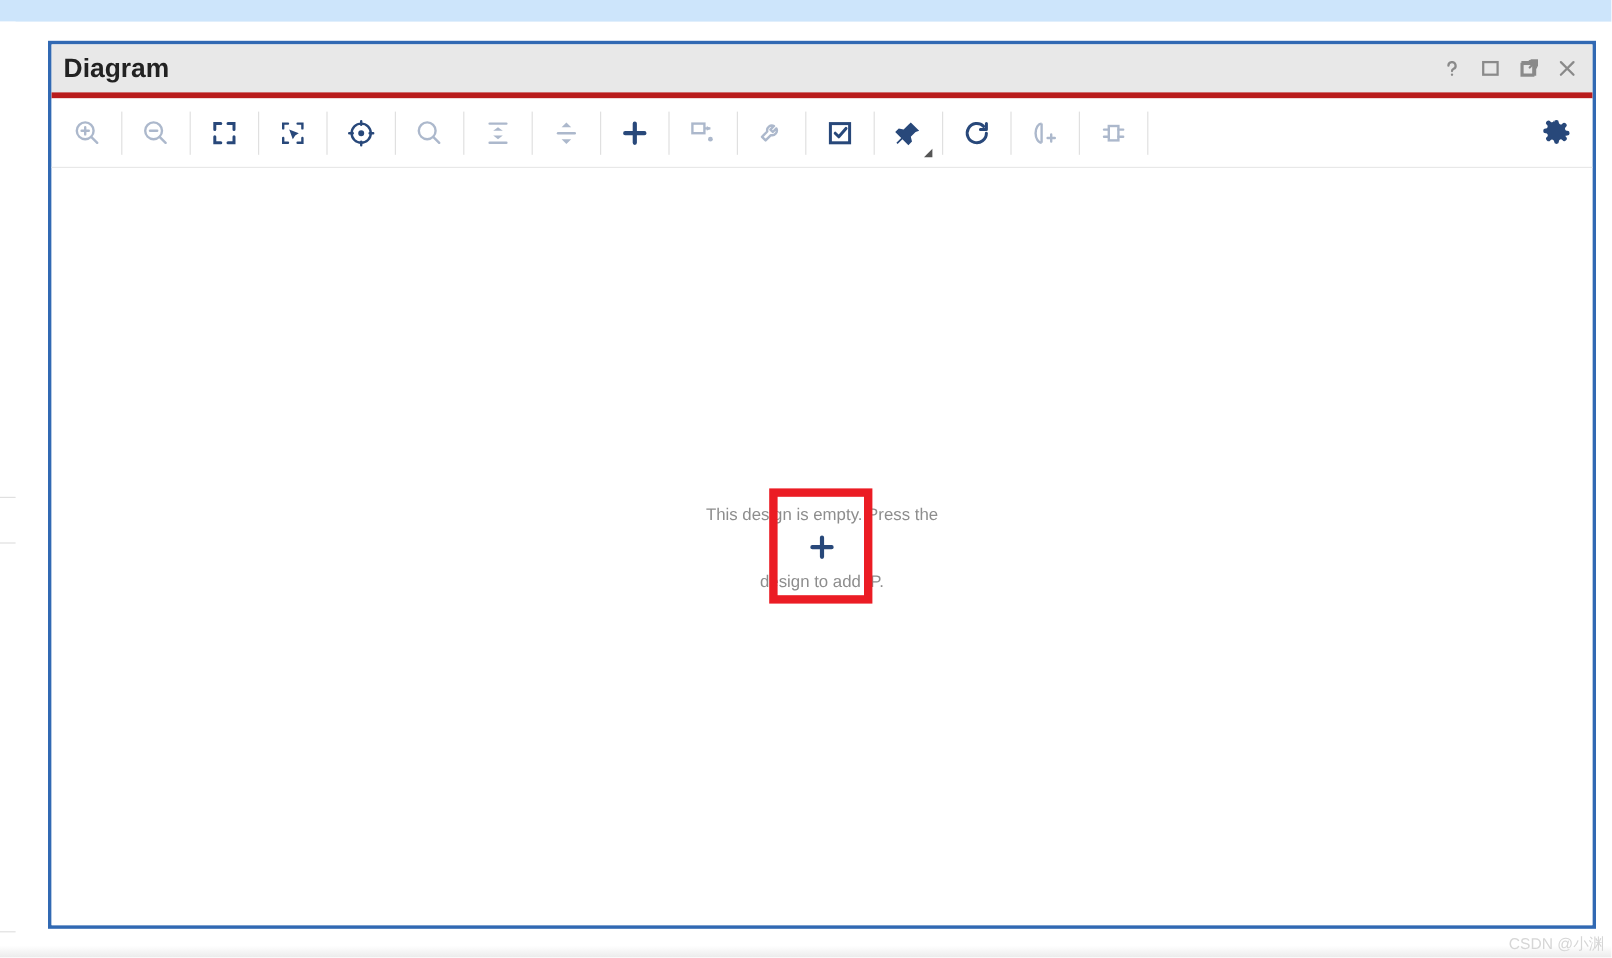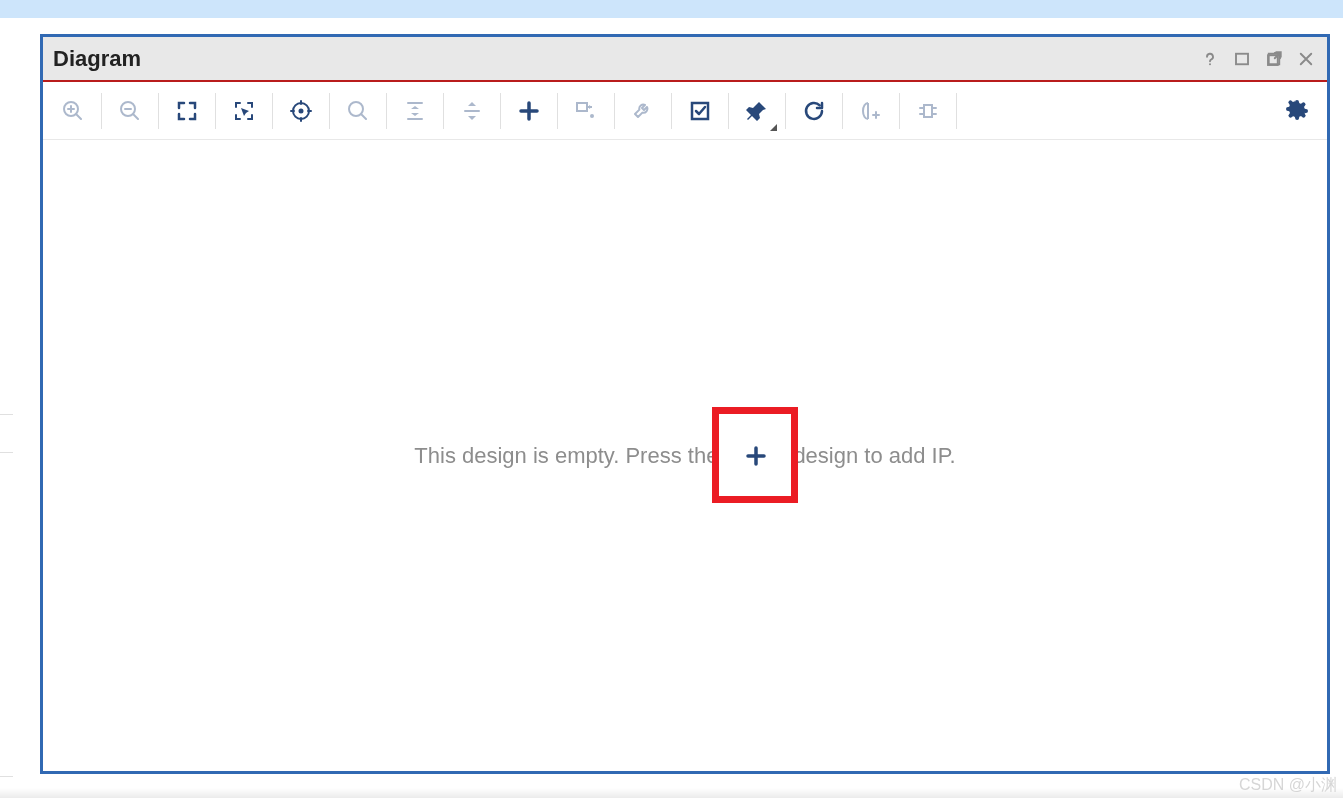--- a/index.html
+++ b/index.html
@@ -39,21 +39,21 @@
       width: 1290px;
       height: 740px;
       border: 3px solid #3169b3;
       background: #fff;
       display: flex;
       flex-direction: column;
     }
     .titlebar {
       height: 45px;
       background: #e8e8e8;
-      border-bottom: 2px solid #b91c1c;
+      border-bottom: 5px solid #b91c1c;
       display: flex;
       align-items: center;
       padding: 0 10px;
     }
     .titlebar-title {
       font-size: 22px;
       font-weight: bold;
       color: #222;
       flex: 1;
     }
@@ -106,23 +106,24 @@
     .canvas {
       flex: 1;
       background: #fff;
       position: relative;
       display: flex;
       align-items: center;
       justify-content: center;
     }
     .empty-msg {
       color: #8d8d8d;
-      font-size: 22px;
-      display: flex;
-      align-items: center;
+      font-size: 14px;
+      display: flex;
+      align-items: center;
+      flex-direction: column;
     }
     .empty-plus-box {
       display: inline-flex;
       align-items: center;
       justify-content: center;
       width: 55px; height: 40px;
       margin: 0 10px;
       position: relative;
     }
     .empty-plus-box svg { width: 24px; height: 24px; }
@@ -131,21 +132,21 @@
       border: 7px solid #eb1c24;
       width: 86px; height: 96px;
       left: -16px;
       top: -29px;
       pointer-events: none;
     }
     .watermark {
       position: absolute;
       right: 6px;
       bottom: 2px;
-      font-size: 16px;
+      font-size: 13px;
       color: #d6d6d6;
       font-family: sans-serif;
     }
     .bottom-shadow {
       position: absolute;
       left: 0; right: 0; bottom: 0;
       height: 10px;
       background: linear-gradient(#fff, #ebebeb);
     }
   </style>

